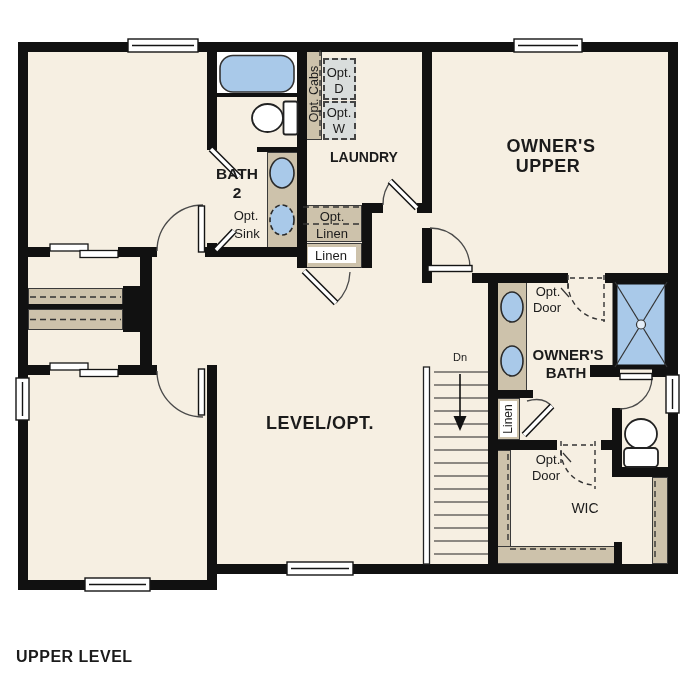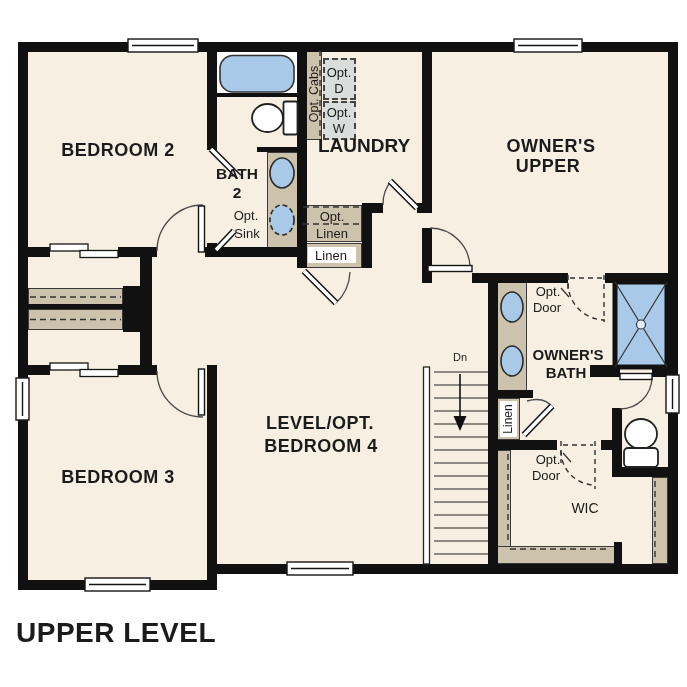--- a/index.html
+++ b/index.html
@@ -207,29 +207,26 @@
         <line x1="22.5" y1="382" x2="22.5" y2="416"></line>
       <rect x="666" y="375" width="13" height="38"></rect>
         <line x1="672.5" y1="379" x2="672.5" y2="409"></line>
       <rect x="85" y="578" width="65" height="13"></rect>
         <line x1="89" y1="584.5" x2="146" y2="584.5"></line>
       <rect x="287" y="562" width="66" height="13"></rect>
         <line x1="291" y1="568.5" x2="349" y2="568.5"></line>
     </g>
   </svg>
 
-  <div class="lbl b" style="left:118px;top:150px;font-size:18px;letter-spacing:.5px">BEDROOM 2</div>
-  <div class="lbl b" style="left:118px;top:477px;font-size:18px;letter-spacing:.5px">BEDROOM 3</div>
   <div class="lbl b" style="left:551px;top:146px;font-size:18px;letter-spacing:.5px">OWNER'S</div>
   <div class="lbl b" style="left:548px;top:166px;font-size:18px;letter-spacing:.5px">UPPER</div>
   <div class="lbl b" style="left:320px;top:423px;font-size:18px;letter-spacing:.5px">LEVEL/OPT.</div>
-  <div class="lbl b" style="left:321px;top:446px;font-size:18px;letter-spacing:.5px">BEDROOM 4</div>
   <div class="lbl b" style="left:237px;top:174px;font-size:15.5px">BATH</div>
   <div class="lbl b" style="left:237px;top:193px;font-size:15.5px">2</div>
-  <div class="lbl b" style="left:364px;top:145px;font-size:19px">LAUNDRY</div>
+  <div class="lbl b" style="left:364px;top:157px;font-size:14px">LAUNDRY</div>
   <div class="lbl b" style="left:568px;top:354px;font-size:15px">OWNER'S</div>
   <div class="lbl b" style="left:566px;top:372px;font-size:15px">BATH</div>
   <div class="lbl" style="left:585px;top:508px;font-size:14px">WIC</div>
 
   <div class="lbl" style="left:246px;top:215px;font-size:13px">Opt.</div>
   <div class="lbl" style="left:247px;top:233px;font-size:13px">Sink</div>
   <div class="lbl rot" style="left:314px;top:94px;font-size:12.5px">Opt. Cabs</div>
   <div class="lbl" style="left:339px;top:72px;font-size:13px">Opt.</div>
   <div class="lbl" style="left:339px;top:88px;font-size:13px">D</div>
   <div class="lbl" style="left:339px;top:112px;font-size:13px">Opt.</div>
@@ -237,15 +234,15 @@
   <div class="lbl" style="left:332px;top:216px;font-size:13px">Opt.</div>
   <div class="lbl" style="left:332px;top:233px;font-size:13px">Linen</div>
   <div class="lbl" style="left:331px;top:255px;font-size:13px">Linen</div>
   <div class="lbl" style="left:548px;top:291px;font-size:13px">Opt.</div>
   <div class="lbl" style="left:547px;top:307px;font-size:13px">Door</div>
   <div class="lbl rot" style="left:508px;top:419px;font-size:12px">Linen</div>
   <div class="lbl" style="left:548px;top:459px;font-size:13px">Opt.</div>
   <div class="lbl" style="left:546px;top:475px;font-size:13px">Door</div>
   <div class="lbl" style="left:460px;top:357px;font-size:11px">Dn</div>
 
-  <div class="b" style="position:absolute;left:16px;top:617px;font-size:28px;letter-spacing:.5px;color:var(--ink)">UPPER LEVEL</div>
+  <div class="b" style="position:absolute;left:16px;top:648px;font-size:16px;letter-spacing:.5px;color:var(--ink)">UPPER LEVEL</div>
 
 </div>
 
 </body></html>

